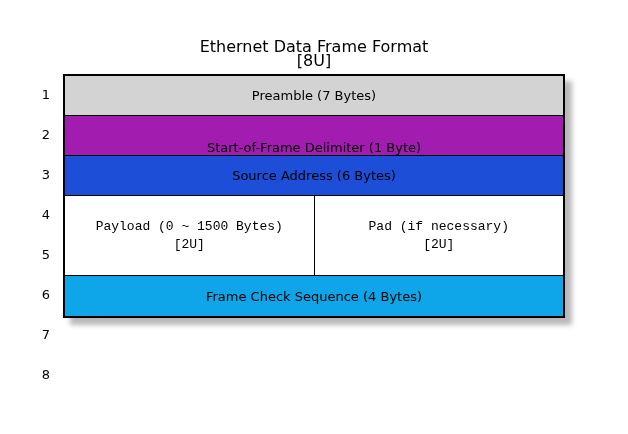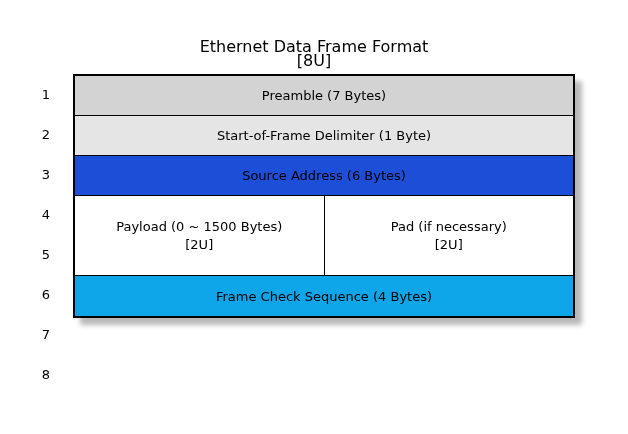--- a/index.html
+++ b/index.html
@@ -35,21 +35,20 @@
     font-size: 13px;
   }
   .frame-box {
     position: absolute;
     left: 63px;
     top: 74px;
     width: 498px;
     border: 2px solid #000000;
     background: #ffffff;
     box-shadow: 7px 7px 5px #b9b9b9;
-    margin-left: 10px;
   }
   .frow {
     height: 40px;
     box-sizing: border-box;
     border-bottom: 1px solid #000000;
     display: flex;
     align-items: center;
     justify-content: center;
     font-size: 13px;
   }
@@ -61,20 +60,21 @@
     padding: 0;
   }
   .fcell {
     flex: 1 1 50%;
     display: flex;
     flex-direction: column;
     align-items: center;
     justify-content: center;
     line-height: 18px;
     font-size: 13px;
+    font-family: Liberation Mono, monospace;
   }
   .fcell.left { border-right: 1px solid #000000; }
 </style>
 </head>
 <body>
 
 <div class="canvas">
 
   <div class="title">
     <div>Ethernet Data Frame Format</div>
@@ -91,21 +91,21 @@
     <div class="slot-num">7</div>
     <div class="slot-num">8</div>
   </div>
 
   <div class="frame-box">
 
     <div class="frow" style="background-color: rgb(211, 211, 211);">
       <span>Preamble (7 Bytes)</span>
     </div>
 
-    <div class="frow" style="background-color: #e5e5e5;">
+    <div class="frow" style="background-color: #a21caf; align-items: flex-end;">
       <span>Start-of-Frame Delimiter (1 Byte)</span>
     </div>
 
 
     <div class="frow" style="background-color: #1d4ed8;">
       <span>Source Address (6 Bytes)</span>
     </div>
 
 
     <div class="frow tall" style="background-color: rgb(255, 255, 255);">

